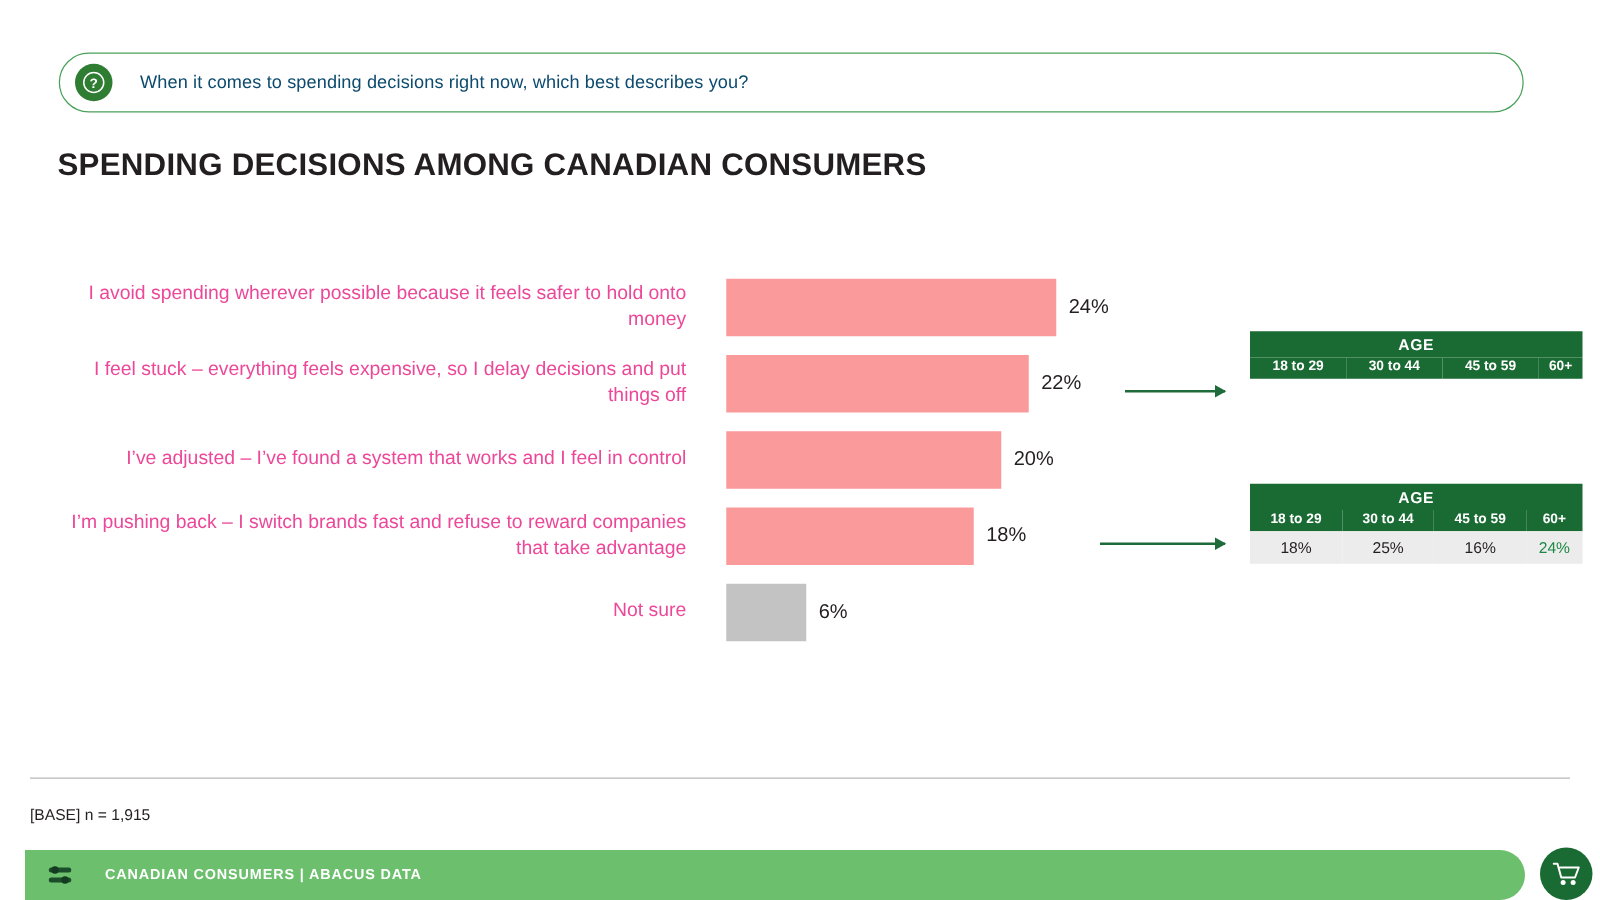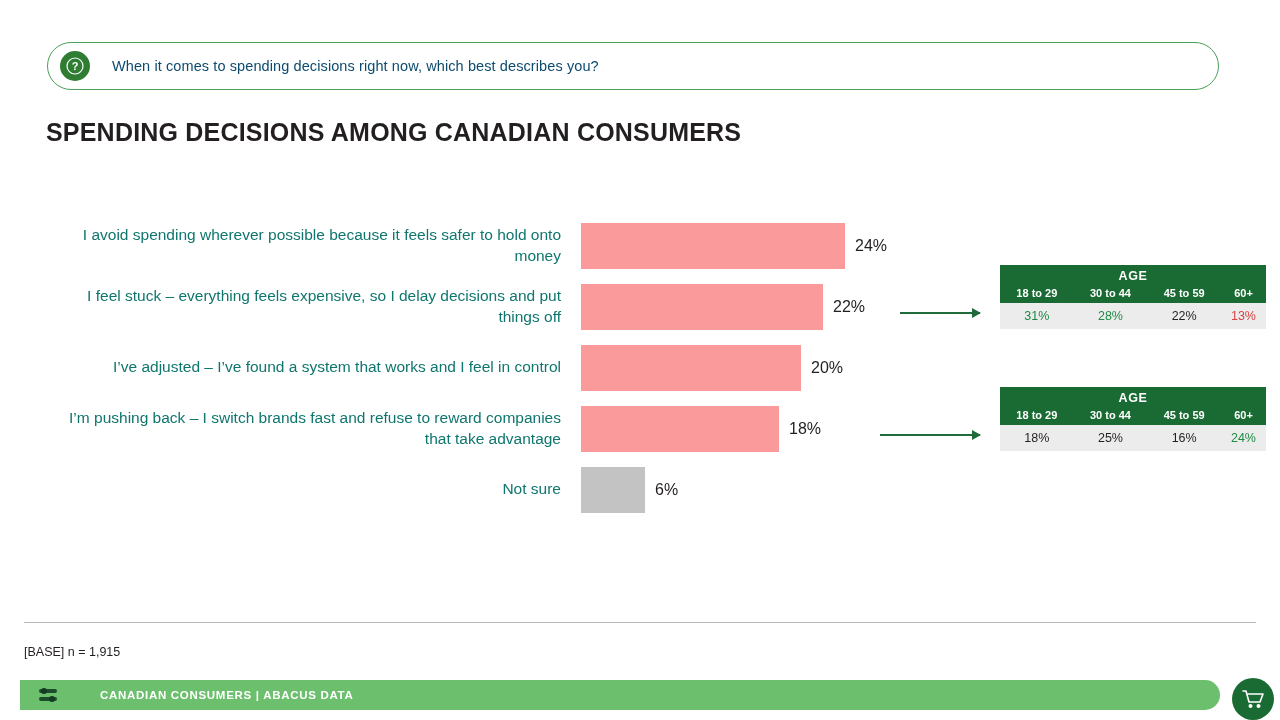--- a/index.html
+++ b/index.html
@@ -67,24 +67,24 @@
     width: 950px;
   }
   .row {
     display: flex;
     align-items: center;
     height: 61px;
   }
   .row-label {
     width: 535px;
     text-align: right;
-    padding-right: 20px;
+    padding-right: 32px;
     font-size: 15.5px;
     line-height: 1.35;
-    color: #0f766e;
+    color: #ec4899;
     box-sizing: border-box;
   }
   .bar-wrap {
     display: flex;
     align-items: center;
     flex: 1;
   }
   .bar {
     height: 46px;
     background: #fb9a9a;
@@ -161,27 +161,26 @@
     left: 24px;
     top: 645px;
     font-size: 12.5px;
     color: #231f20;
   }
   .footer-bar {
     position: absolute;
     left: 20px;
     top: 680px;
     width: 1200px;
-    height: 30px;
+    height: 40px;
     background: #6cbf6c;
     border-top-right-radius: 20px;
     border-bottom-right-radius: 20px;
     display: flex;
     align-items: center;
-    gap: 16px;
   }
   .footer-logo {
     margin-left: 18px;
     display: flex;
     align-items: center;
     flex: none;
   }
   .footer-text {
     margin-left: 16px;
     font-size: 11.5px;
@@ -268,26 +267,20 @@
 <table class="age-table" style="left:1000px; top:265px;">
   <tbody>
       <tr>
     <th class="age-head" colspan="4">AGE</th>
   </tr>
   <tr>
     <th class="col-head">18 to 29</th>
     <th class="col-head">30 to 44</th>
     <th class="col-head">45 to 59</th>
     <th class="col-head">60+</th>
-  </tr>
-  <tr>
-    <td class="hi">31%</td>
-    <td class="hi">28%</td>
-    <td>22%</td>
-    <td class="lo">13%</td>
   </tr>
 </tbody>
   </table>
 
 <table class="age-table" style="left:1000px; top:387px;">
   <tbody>
       <tr>
     <th class="age-head" colspan="4">AGE</th>
   </tr>
   <tr>

